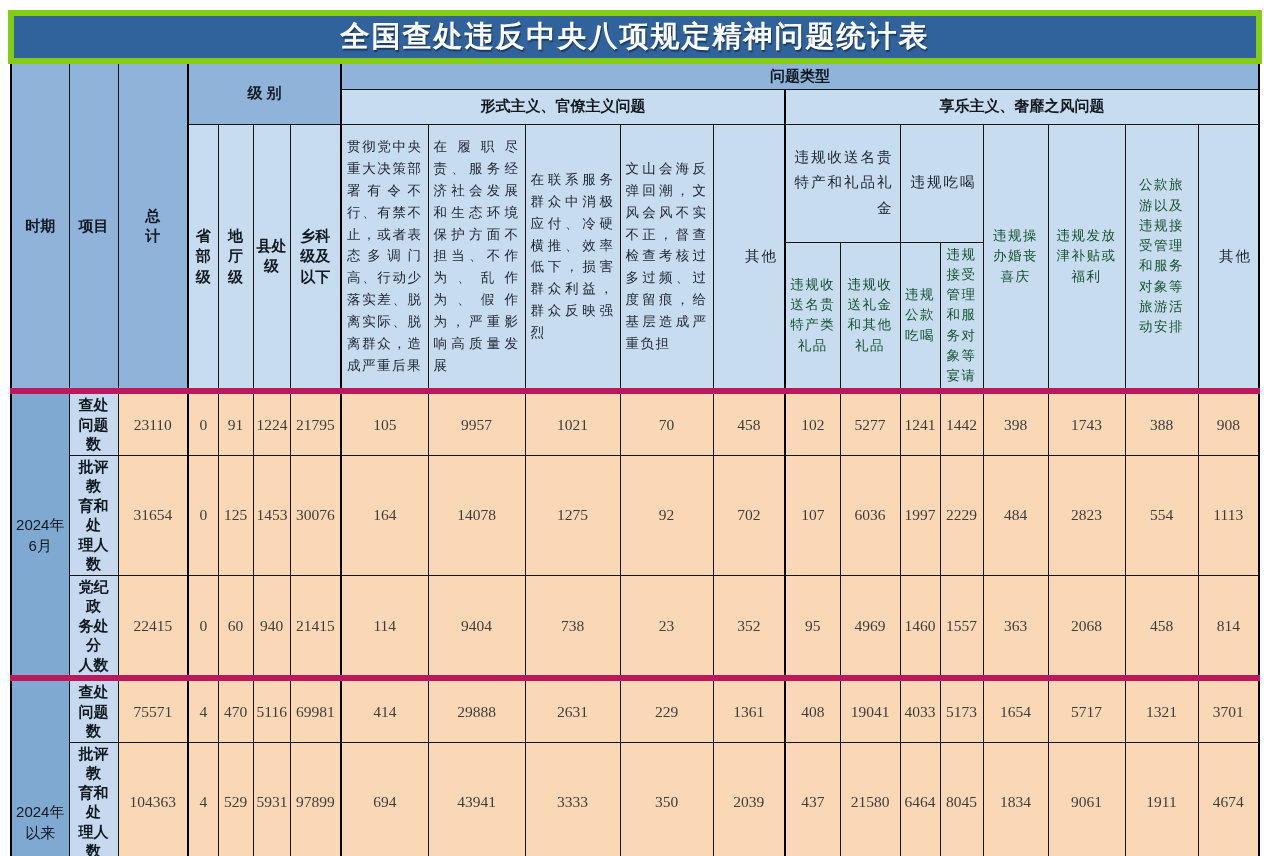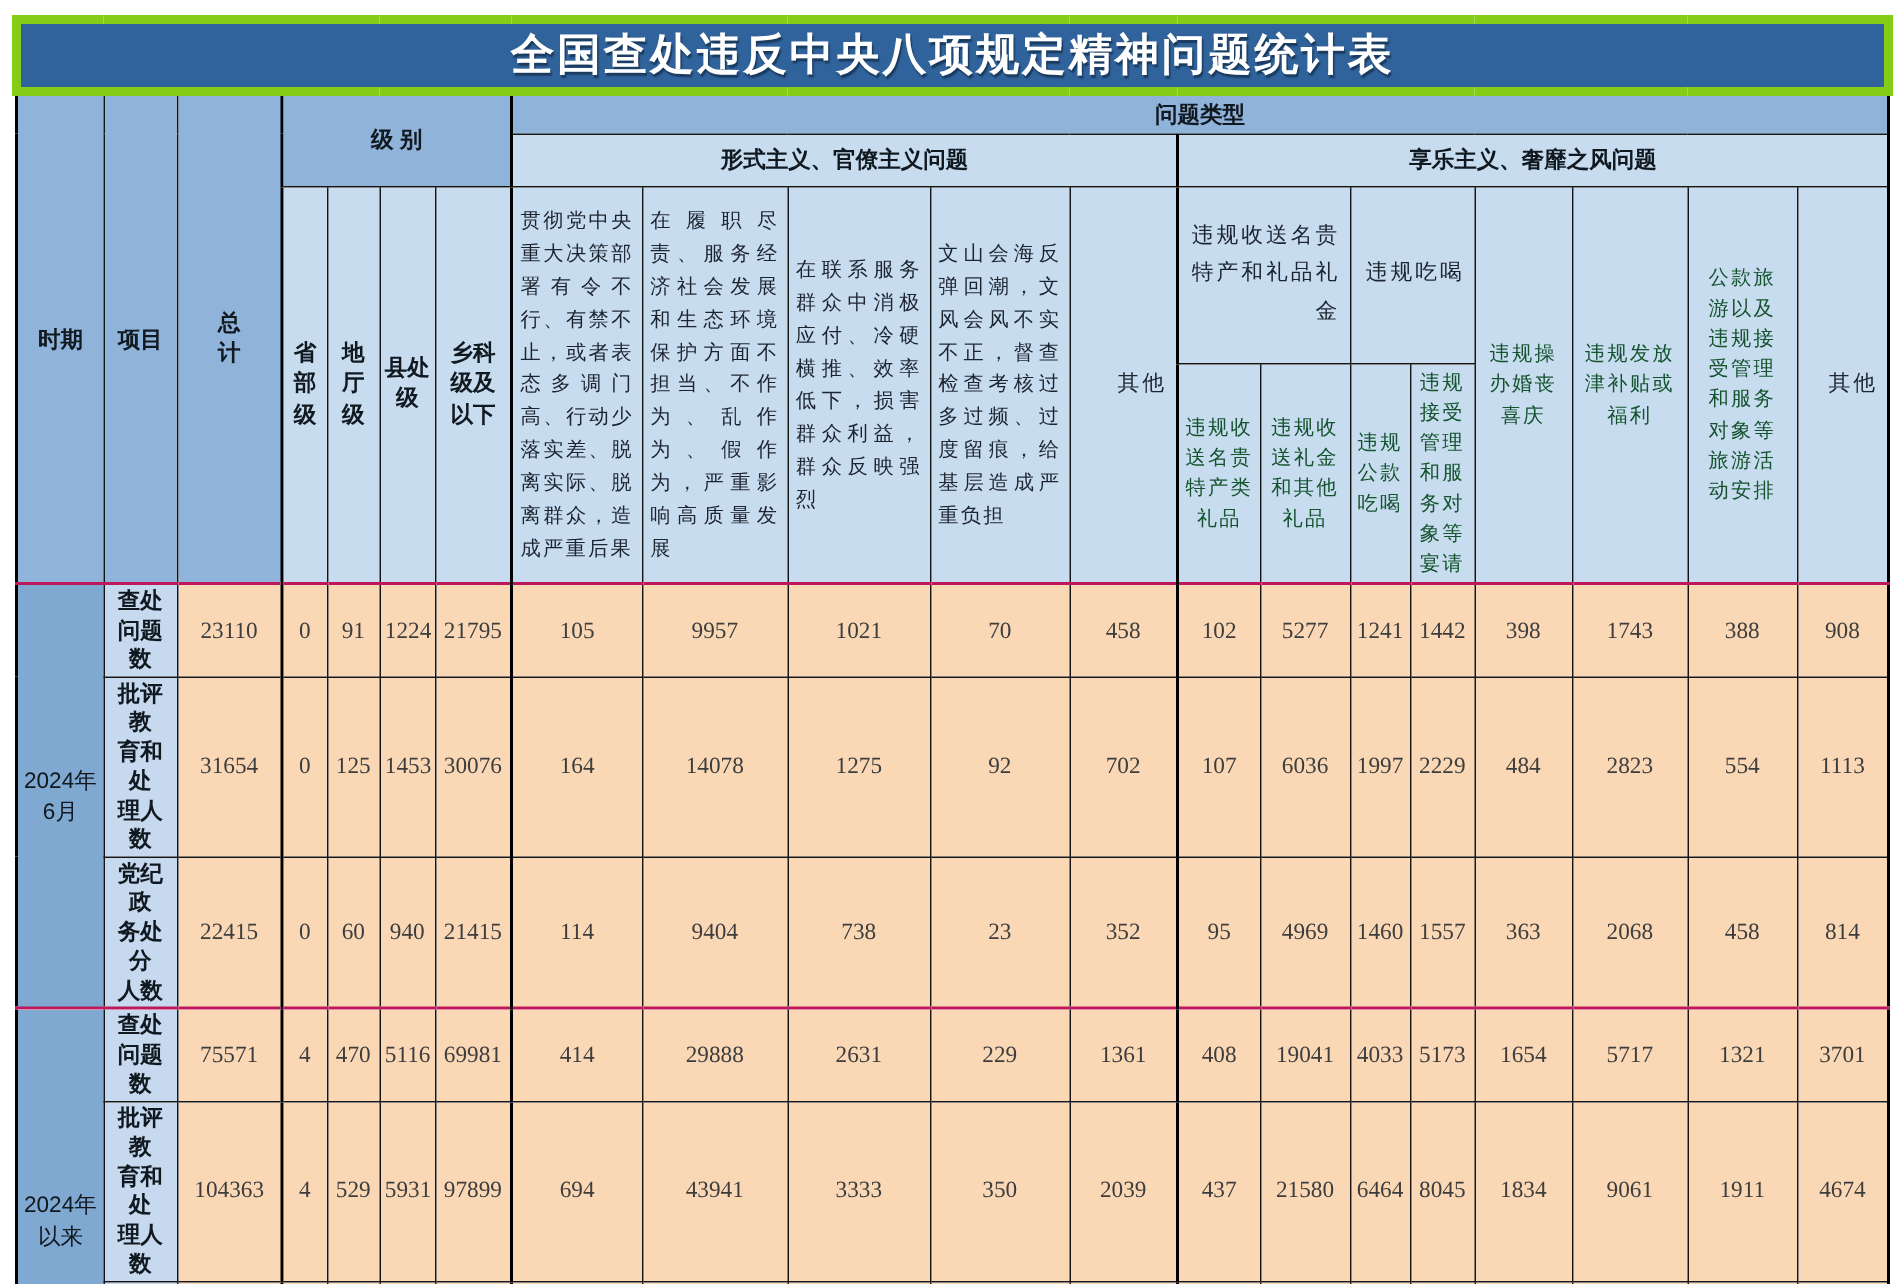--- a/index.html
+++ b/index.html
@@ -22,21 +22,21 @@
   .grp{background:var(--header-light);font-weight:normal;font-family:"Liberation Serif","DejaVu Serif",serif;
        font-size:14.5px;letter-spacing:2px;line-height:1.75;padding:2px 6px;color:#1c2430;text-align:right;}
   .sub{background:var(--header-light);font-weight:normal;font-family:"Liberation Serif","DejaVu Serif",serif;
        font-size:13.5px;letter-spacing:1.5px;line-height:1.5;padding:2px 4px;color:#14532d;}
   .sub.narrowpad{padding:2px 8px;}
   .period{background:var(--period-bg);font-size:15px;white-space:pre-line;line-height:1.4;}
   .rowlabel{background:#C6D9EE;font-weight:bold;font-size:15px;white-space:pre-line;line-height:1.3;}
   .num{background:var(--data-bg);font-family:"Liberation Serif","DejaVu Serif",serif;font-size:15.5px;color:#3d3d3d;}
   .pre{white-space:pre-line;line-height:1.35;}
   .bl2{border-left:2px solid #000;}
-  tr.tsep td{border-top:2px solid #be185d;margin-left:47px;}
+  tr.tsep td{border-top:6px solid #be185d;margin-left:47px;}
 </style>
 </head>
 <body>
 
 <div class="wrap">
 <table>
   <colgroup>
     <col style="width:58px">
         <col style="width:49px">
         <col style="width:70px">

